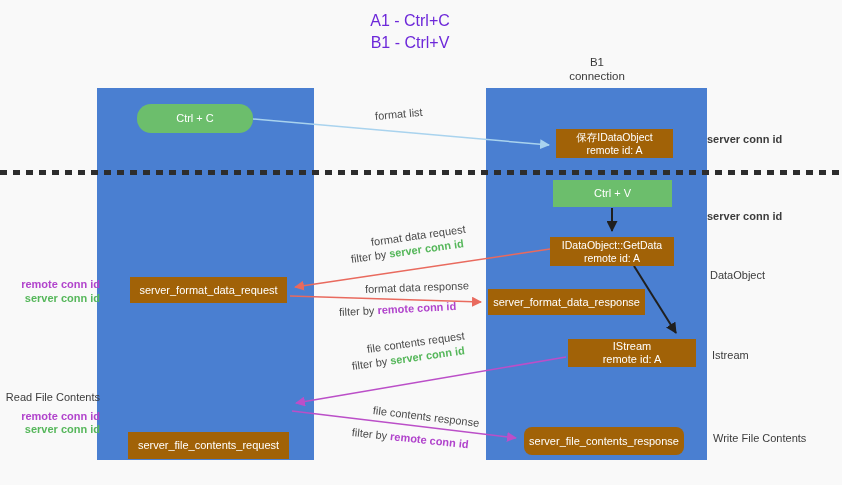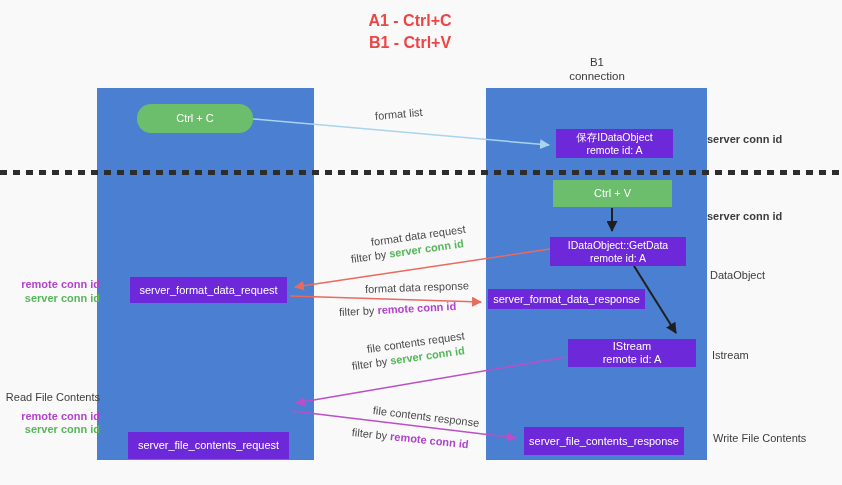--- a/index.html
+++ b/index.html
@@ -5,21 +5,21 @@
   html,body{margin:0;padding:0;}
   body{
     width:842px;height:485px;background:#f9f9f9;
     font-family:"Liberation Sans", sans-serif;
     -webkit-font-smoothing:antialiased;
   }
   .canvas{position:relative;width:842px;height:485px;overflow:hidden;}
 
   .title{
     position:absolute;top:10px;left:0;width:820px;text-align:center;
-    font-size:16px;line-height:22px;color:#ef4444;font-weight:bold;
+    font-size:16px;line-height:22px;color:#6d28d9;
   }
 
   .lane-header{
     position:absolute;width:120px;text-align:center;
     font-size:11.5px;line-height:14px;color:#3a3a3a;
   }
   .lane-header.a{left:136px;top:55px;margin-top:48px;}
   .lane-header.b{left:537px;top:55px;}
 
   .col{position:absolute;background:#4a7fd1;top:88px;height:372px;}
@@ -30,31 +30,31 @@
     position:absolute;left:0;top:170px;width:842px;height:5px;
     background:repeating-linear-gradient(90deg,#2d2d2d 0 7px,transparent 7px 13px);
   }
 
   .box{
     position:absolute;display:flex;flex-direction:column;
     align-items:center;justify-content:center;
     color:#fff;font-size:11px;line-height:13px;text-align:center;white-space:nowrap;
   }
   .green{background:#6cbe6c;}
-  .orange{background:#6d28d9;}
+  .orange{background:#a16207;}
 
   .box.ctrl-c{left:137px;top:104px;width:116px;height:29px;border-radius:14px;}
   .box.ctrl-v{left:553px;top:180px;width:119px;height:27px;}
   .box.save{left:556px;top:129px;width:117px;height:29px;font-size:10.5px;}
-  .box.getdata{left:550px;top:237px;width:136px;height:29px;font-size:10.5px;}
+  .box.getdata{left:550px;top:237px;width:124px;height:29px;font-size:10.5px;}
   .box.format-req{left:130px;top:277px;width:157px;height:26px;}
-  .box.format-resp{left:488px;top:289px;width:157px;height:20px;}
+  .box.format-resp{left:488px;top:289px;width:157px;height:26px;}
   .box.istream{left:568px;top:339px;width:128px;height:28px;}
   .box.file-req{left:128px;top:393px;width:161px;height:27px;margin-top:39px;}
-  .box.file-resp{left:524px;top:427px;width:160px;height:28px;}
+  .box.file-resp{left:524px;top:427px;width:160px;height:28px;border-radius:8px;}
 
   .alabel{
     position:absolute;font-size:11px;color:#4a4a4a;white-space:nowrap;
     transform-origin:left center;
   }
   .gid{color:#56b75b;font-weight:bold;}
   .pid{color:#b144cc;font-weight:bold;}
   .fb{margin-right:3px;}
 
   .lab-format-list{left:375px;top:110px;transform:rotate(-5deg);}

